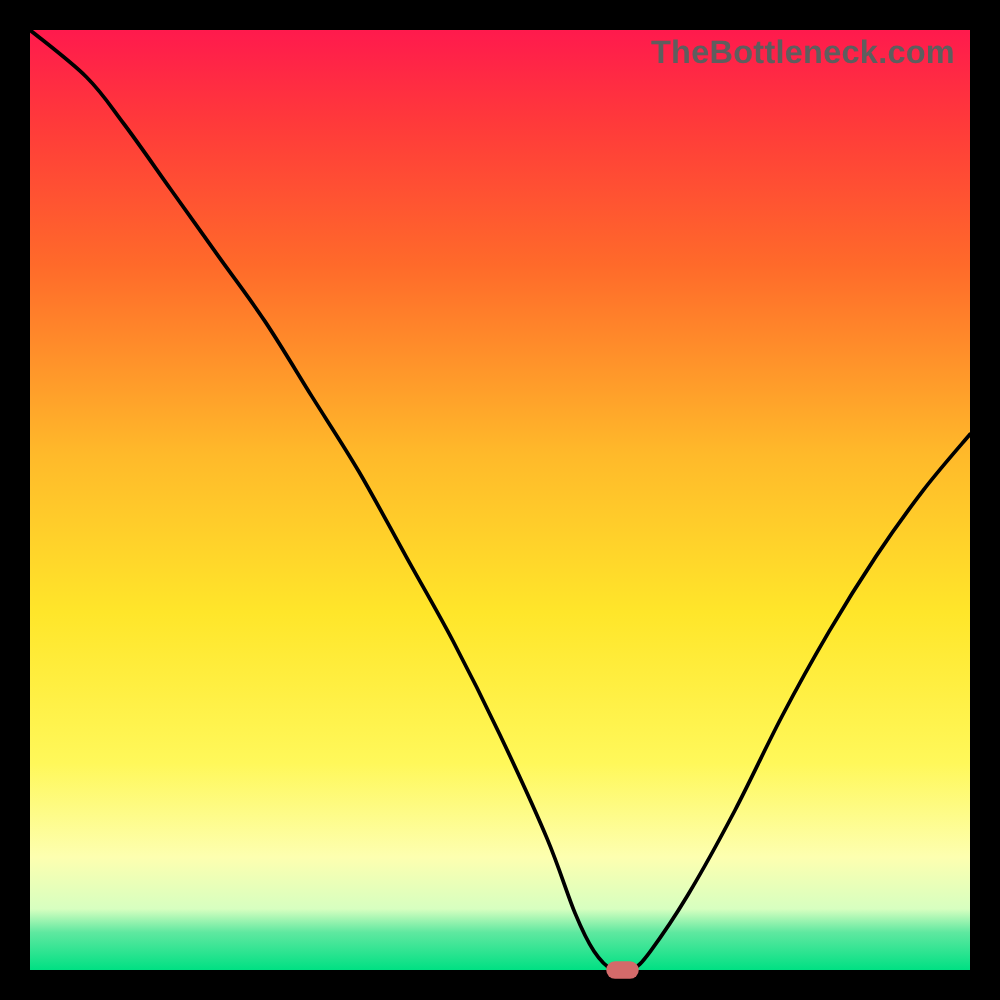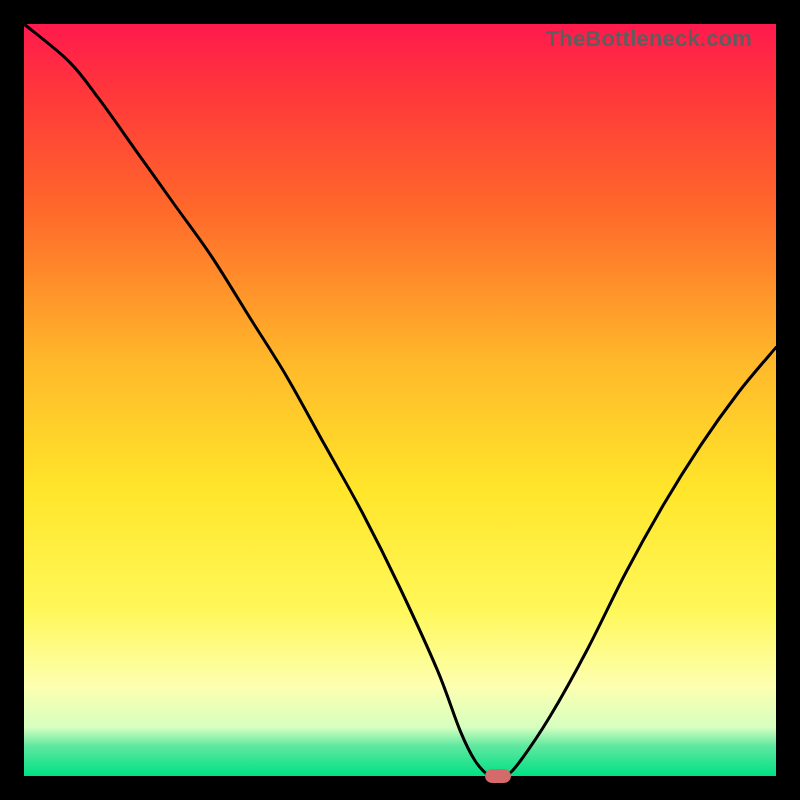--- a/index.html
+++ b/index.html
@@ -26,23 +26,23 @@
       #fff85a 78%,
       #fdffb0 88%,
       #d7ffc0 93.5%,
       #5fe8a0 96%,
       #00e083 100%
     );
   }
   .watermark {
     position: absolute;
     top: 2px;
-    right: 24px;
+    right: 12px;
     font-family: Arial, Helvetica, sans-serif;
-    font-size: 22px;
+    font-size: 26px;
     font-weight: 600;
     color: #5e5e5e;
     letter-spacing: 0.2px;
     user-select: none;
   }
   svg.curve {
     position: absolute;
     left: 0;
     top: 0;
     width: 752px;

